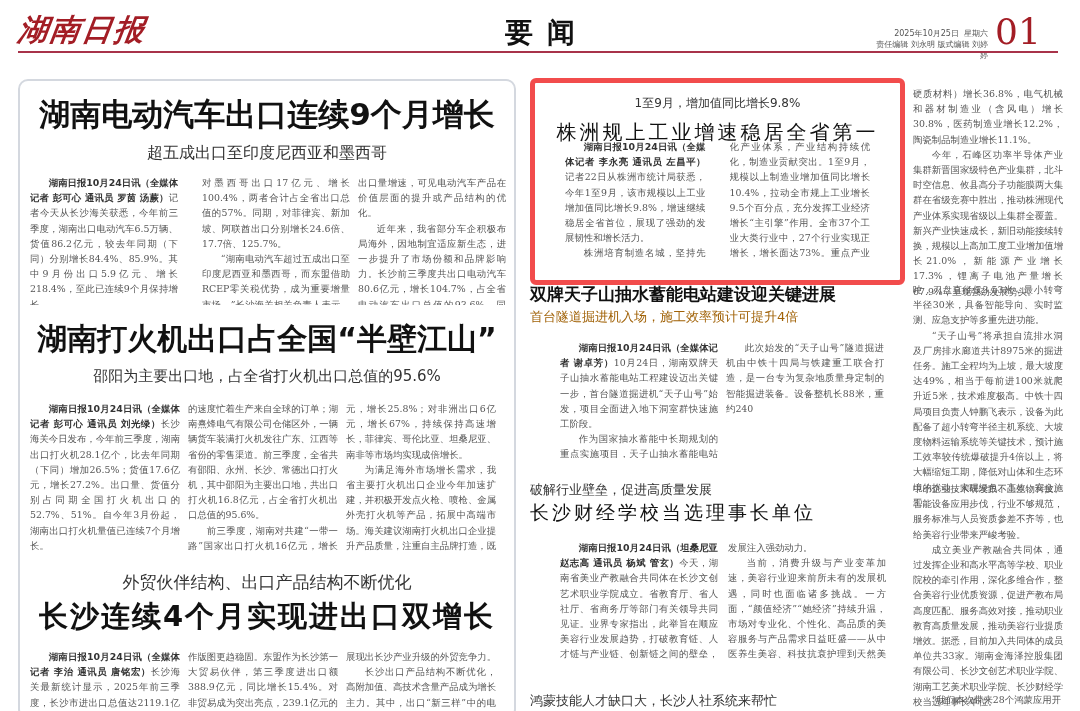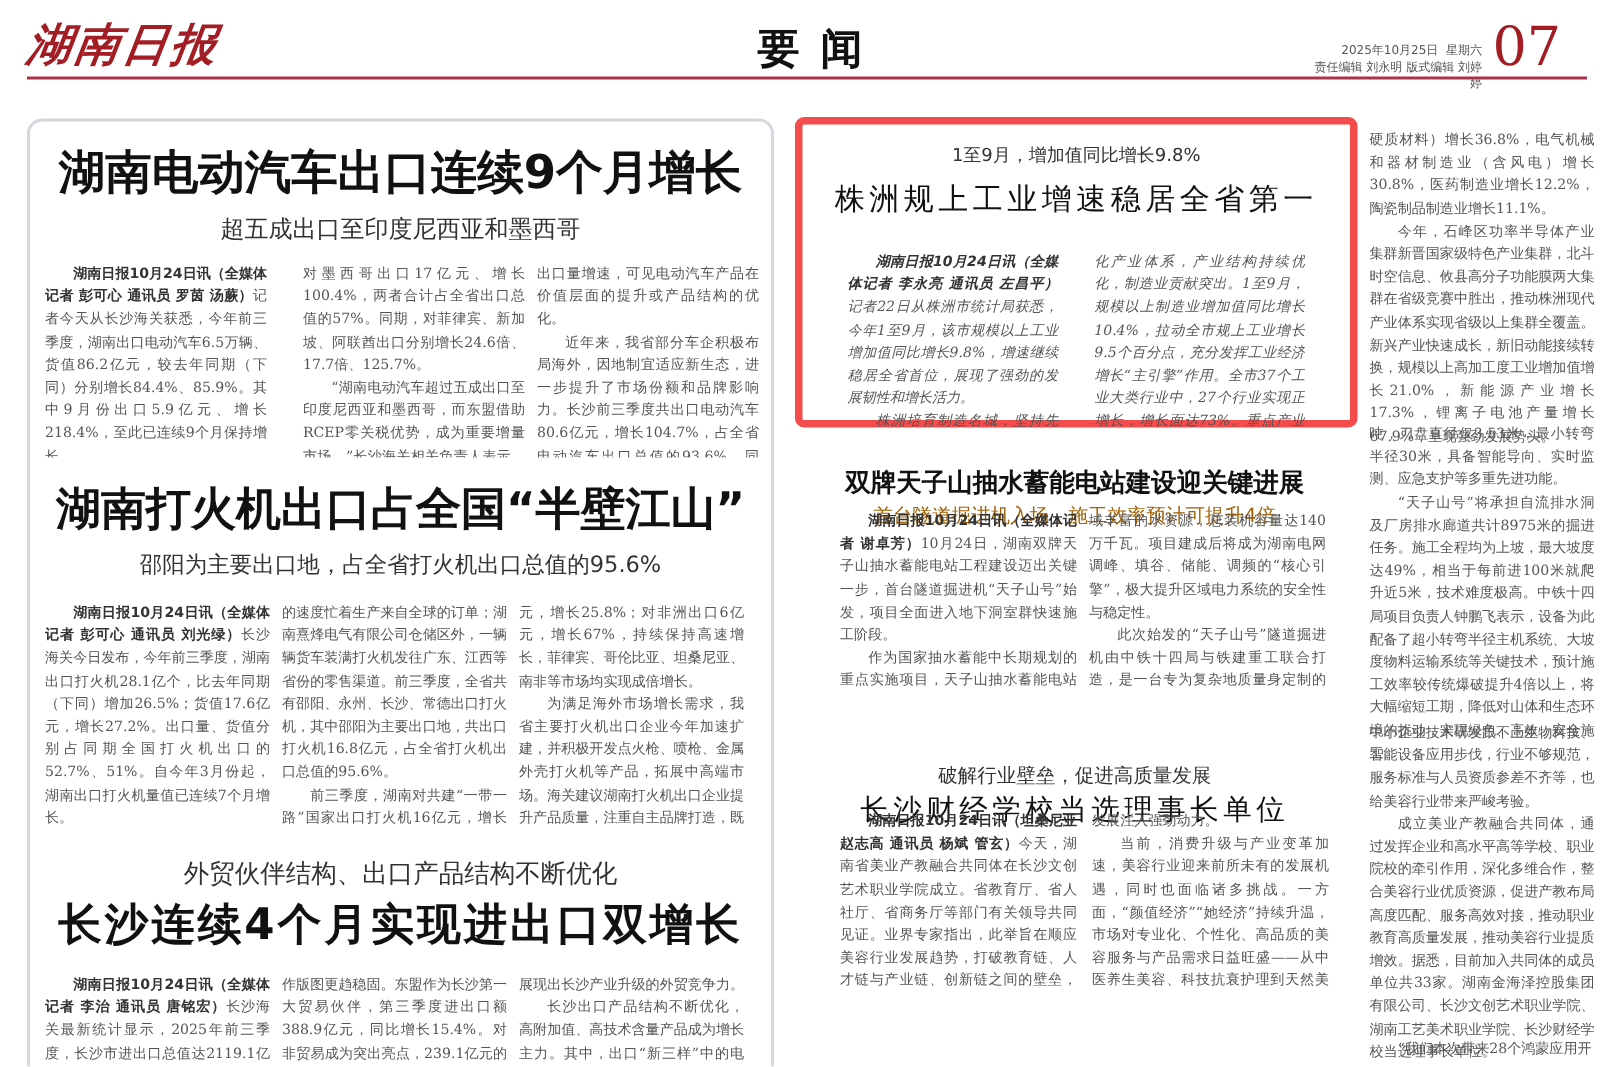--- a/index.html
+++ b/index.html
@@ -20,36 +20,36 @@
   .cols { position: absolute; display: flex; gap: 8px; }
   .col { font-family: "DejaVu Serif", serif; font-size: 9.4px; line-height: 15.2px; color: #555; text-align: justify; overflow: hidden; }
   .col p { text-indent: 2em; }
   .col .lead { font-family: "DejaVu Sans", sans-serif; font-weight: bold; color: #333; }
 
   
   .hl-box { position: absolute; left: 530px; top: 78px; width: 375px; height: 207px; border: 5px solid #f24c4c; border-radius: 6px; background: #fff; }
   .hl-kicker { position: absolute; left: 0; top: 12px; width: 100%; text-align: center; font-size: 12px; color: #333; }
   .hl-title { position: absolute; left: 0; top: 36px; width: 100%; text-align: center; font-size: 20px; color: #111; letter-spacing: 3px; }
 
-  .art-title { position: absolute; text-align: center; color: #111; white-space: nowrap; margin-top: 27px; }
+  .art-title { position: absolute; color: #111; white-space: nowrap; }
   .right-col { position: absolute; left: 903px; width: 160px; font-family: "DejaVu Serif", serif; font-size: 9.4px; line-height: 15.2px; color: #555; text-align: justify; padding-left: 10px; }
   .right-col p { text-indent: 2em; }
   .right-col p.cont { text-indent: 0; }
 </style>
 </head>
 <body>
 
 <div class="masthead">
   <div class="logo">湖南日报</div>
   <div class="section-title">要闻</div>
   <div class="meta">
     <div><span>2025年10月25日</span>&nbsp;&nbsp;<span>星期六</span></div>
     <div><span>责任编辑</span>&nbsp;<span>刘永明</span>&nbsp;<span>版式编辑</span>&nbsp;<span>刘婷婷</span></div>
   </div>
-  <div class="page-num">07</div>
+  <div class="page-num">01</div>
   <div class="mast-rule"></div>
 </div>
 
 <div class="left-panel">
 
   <div>
     <div class="headline-xl" style="position:absolute;left:0;top:13px;width:100%;font-size:31px;">湖南电动汽车出口连续9个月增长</div>
     <div class="subhead" style="position:absolute;left:0;top:62px;width:100%;font-size:16px;">超五成出口至印度尼西亚和墨西哥</div>
     <div class="cols" style="left:10px;top:94px;width:476px;height:130px;">
       <div class="col" style="width:150px;">
@@ -100,21 +100,21 @@
         <p style="text-indent:0">展现出长沙产业升级的外贸竞争力。</p>
         <p>长沙出口产品结构不断优化，高附加值、高技术含量产品成为增长主力。其中，出口“新三样”中的电动汽车、锂电池分别实现104.7%、60.7%的高速</p>
       </div>
     </div>
   </div>
 </div>
 
 <div class="hl-box">
   <div class="hl-kicker">1至9月，增加值同比增长9.8%</div>
   <div class="hl-title">株洲规上工业增速稳居全省第一</div>
-  <div class="cols" style="left:30px;top:84px;width:305px;height:122px;gap:24px;font-style:italic;">
+  <div class="cols" style="left:30px;top:56px;width:305px;height:122px;gap:24px;">
     <div class="col" style="width:148px;">
       <p><span class="lead">湖南日报10月24日讯（全媒体记者 李永亮 通讯员 左昌平）</span><span>记者22日从株洲市统计局获悉，今年1至9月，该市规模以上工业增加值同比增长9.8%，增速继续稳居全省首位，展现了强劲的发展韧性和增长活力。</span></p>
       <p>株洲培育制造名城，坚持先进制造业当家，构建具有株洲特色的现代</p>
     </div>
     <div class="col" style="width:148px;">
       <p style="text-indent:0">化产业体系，产业结构持续优化，制造业贡献突出。1至9月，规模以上制造业增加值同比增长10.4%，拉动全市规上工业增长9.5个百分点，充分发挥工业经济增长“主引擎”作用。全市37个工业大类行业中，27个行业实现正增长，增长面达73%。重点产业集群表现亮眼，金属制品业（含先进</p>
     </div>
   </div>
 </div>
 <div class="right-col" style="top:86px;height:180px;">
@@ -124,21 +124,20 @@
 
 <div>
   <div class="art-title" style="left:530px;top:283px;width:373px;font-size:17px;font-weight:bold;">双牌天子山抽水蓄能电站建设迎关键进展</div>
   <div class="art-title" style="left:530px;top:308px;width:373px;font-size:13px;color:#a16207;">首台隧道掘进机入场，施工效率预计可提升4倍</div>
   <div class="cols" style="left:560px;top:340px;width:330px;height:118px;gap:8px;">
     <div class="col" style="width:158px;">
       <p><span class="lead">湖南日报10月24日讯（全媒体记者 谢卓芳）</span><span>10月24日，湖南双牌天子山抽水蓄能电站工程建设迈出关键一步，首台隧道掘进机“天子山号”始发，项目全面进入地下洞室群快速施工阶段。</span></p>
       <p>作为国家抽水蓄能中长期规划的重点实施项目，天子山抽水蓄能电站坐落于永州市双牌县麻江镇，依托潇水流</p>
     </div>
     <div class="col" style="width:158px;">
-      <p style="text-indent:0">域丰富的水资源，总装机容量达140万千瓦。项目建成后将成为湖南电网调峰、填谷、储能、调频的“核心引擎”，极大提升区域电力系统的安全性与稳定性。</p>
       <p>此次始发的“天子山号”隧道掘进机由中铁十四局与铁建重工联合打造，是一台专为复杂地质量身定制的智能掘进装备。设备整机长88米，重约240</p>
     </div>
   </div>
   <div class="right-col" style="top:282px;height:178px;">
     <p class="cont">吨，刀盘直径仅3.53米，最小转弯半径30米，具备智能导向、实时监测、应急支护等多重先进功能。</p>
     <p>“天子山号”将承担自流排水洞及厂房排水廊道共计8975米的掘进任务。施工全程均为上坡，最大坡度达49%，相当于每前进100米就爬升近5米，技术难度极高。中铁十四局项目负责人钟鹏飞表示，设备为此配备了超小转弯半径主机系统、大坡度物料运输系统等关键技术，预计施工效率较传统爆破提升4倍以上，将大幅缩短工期，降低对山体和生态环境的扰动，实现绿色、高效、安全施工。</p>
   </div>
 </div>
 
 <div>

